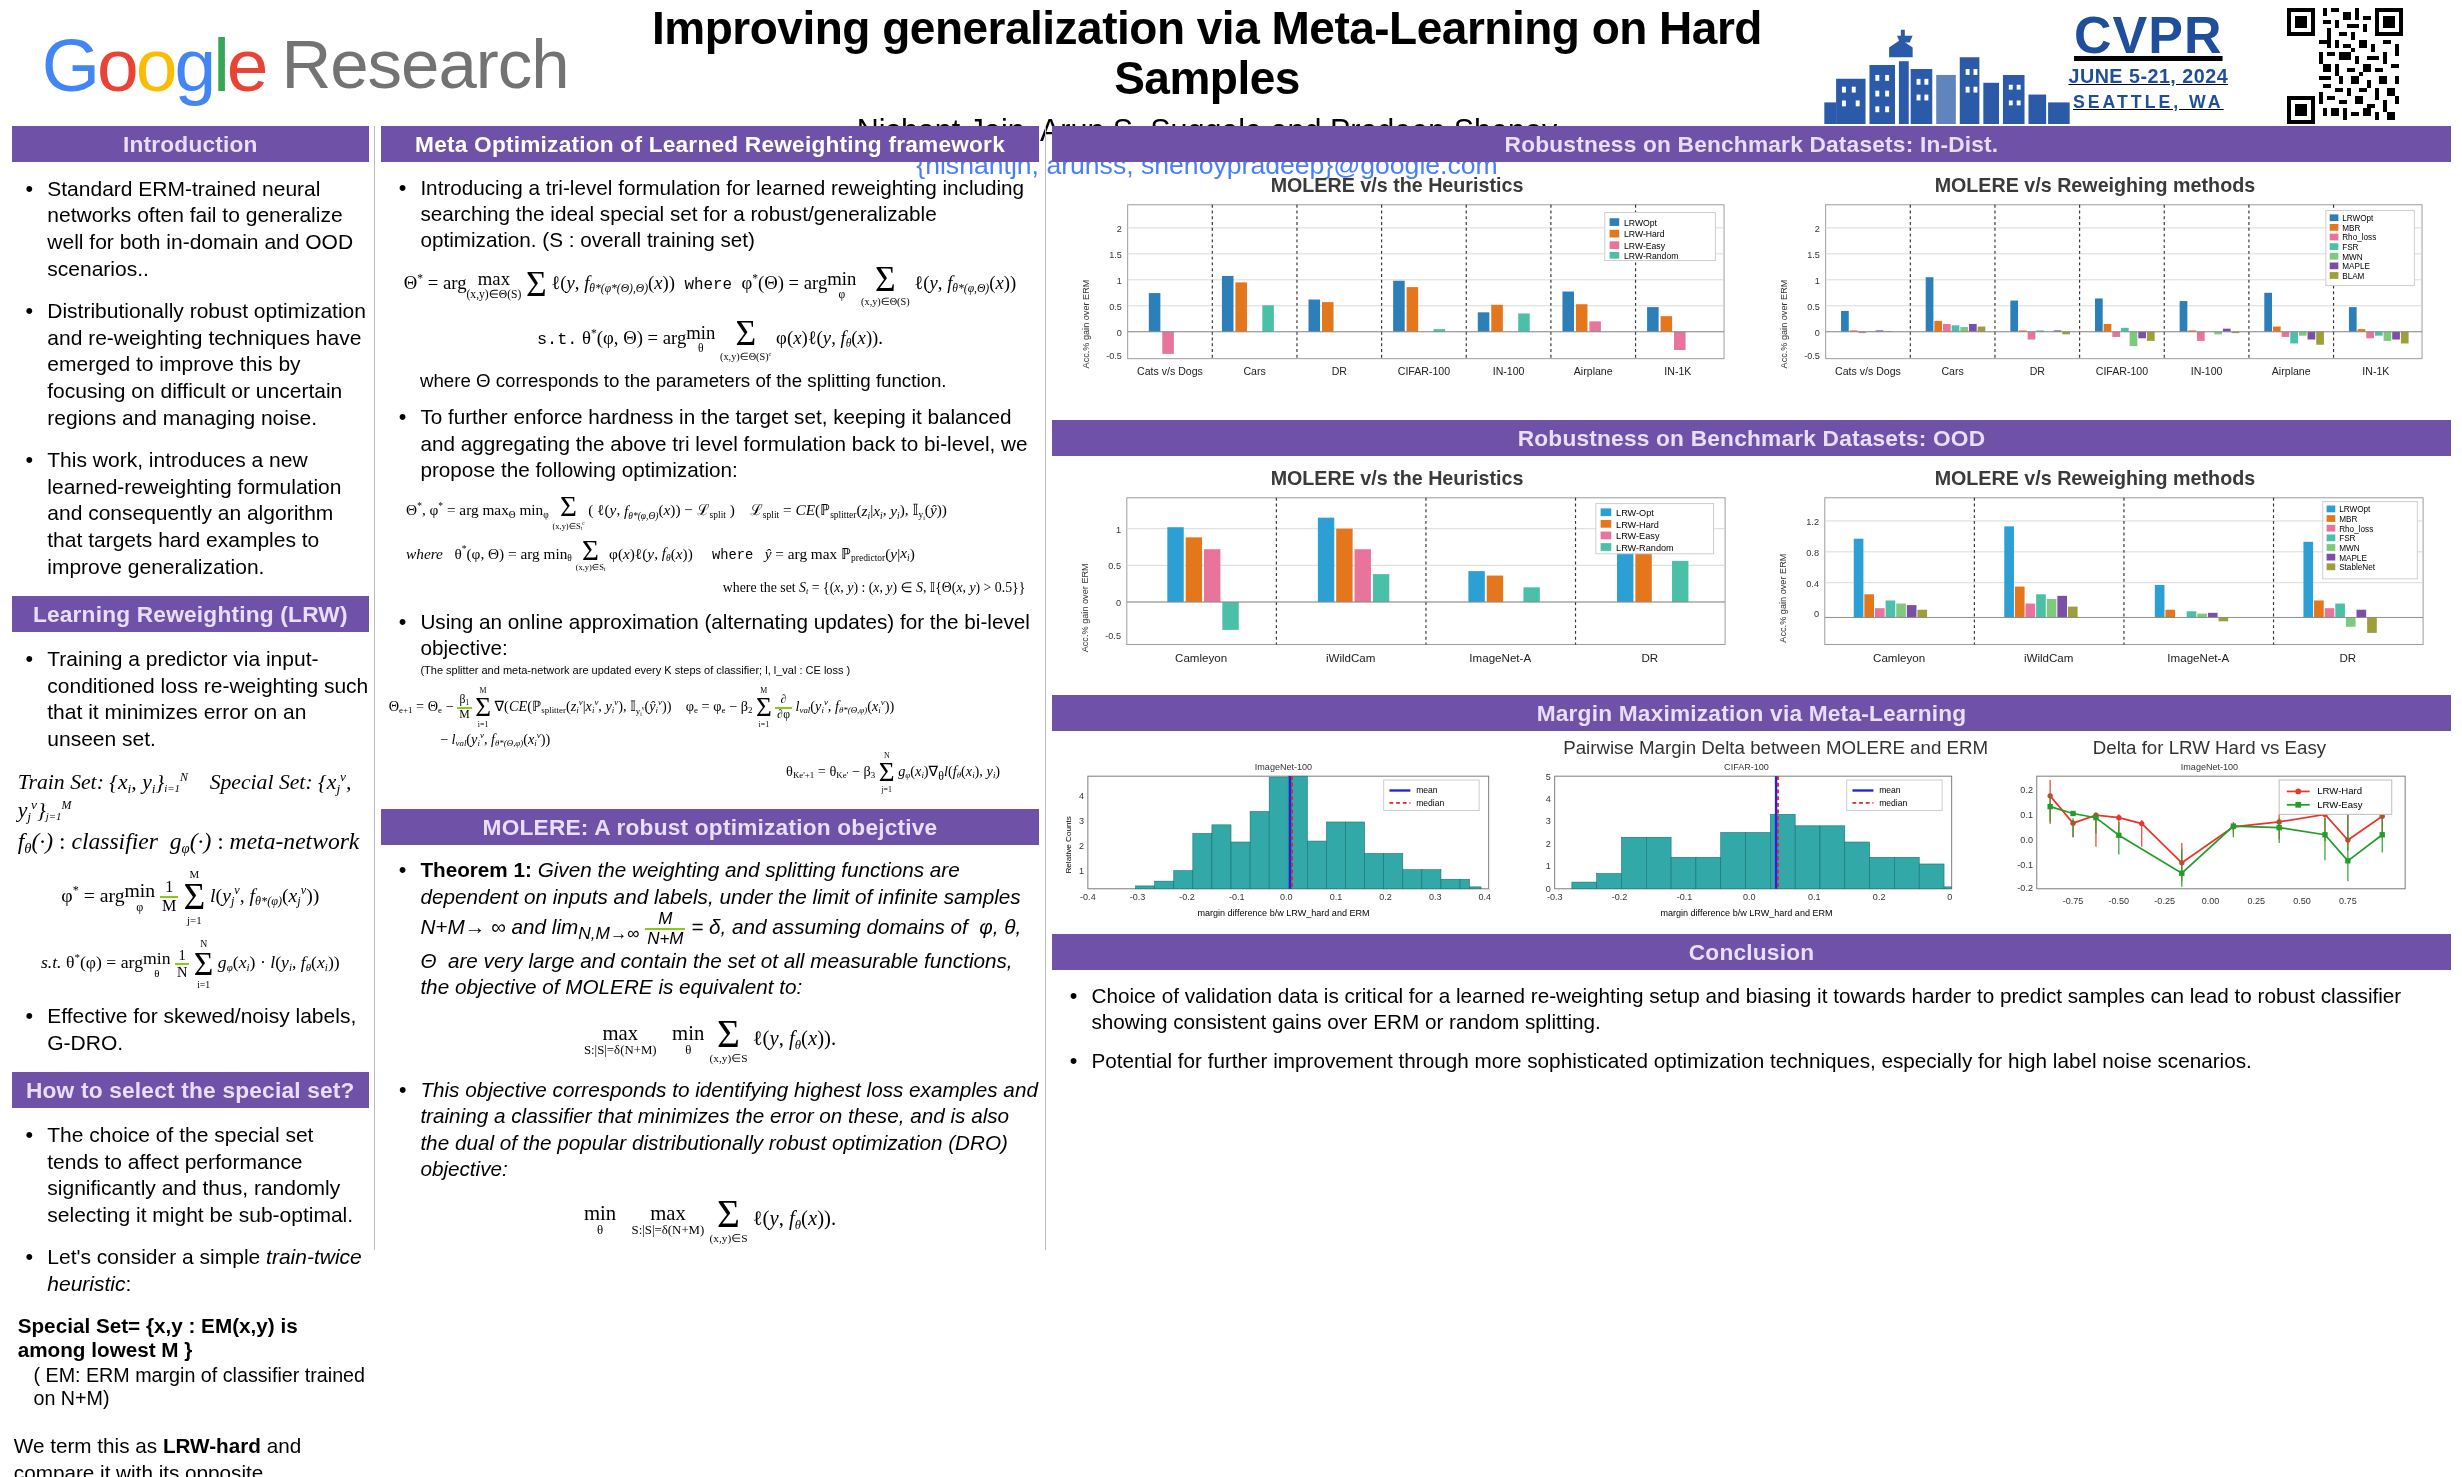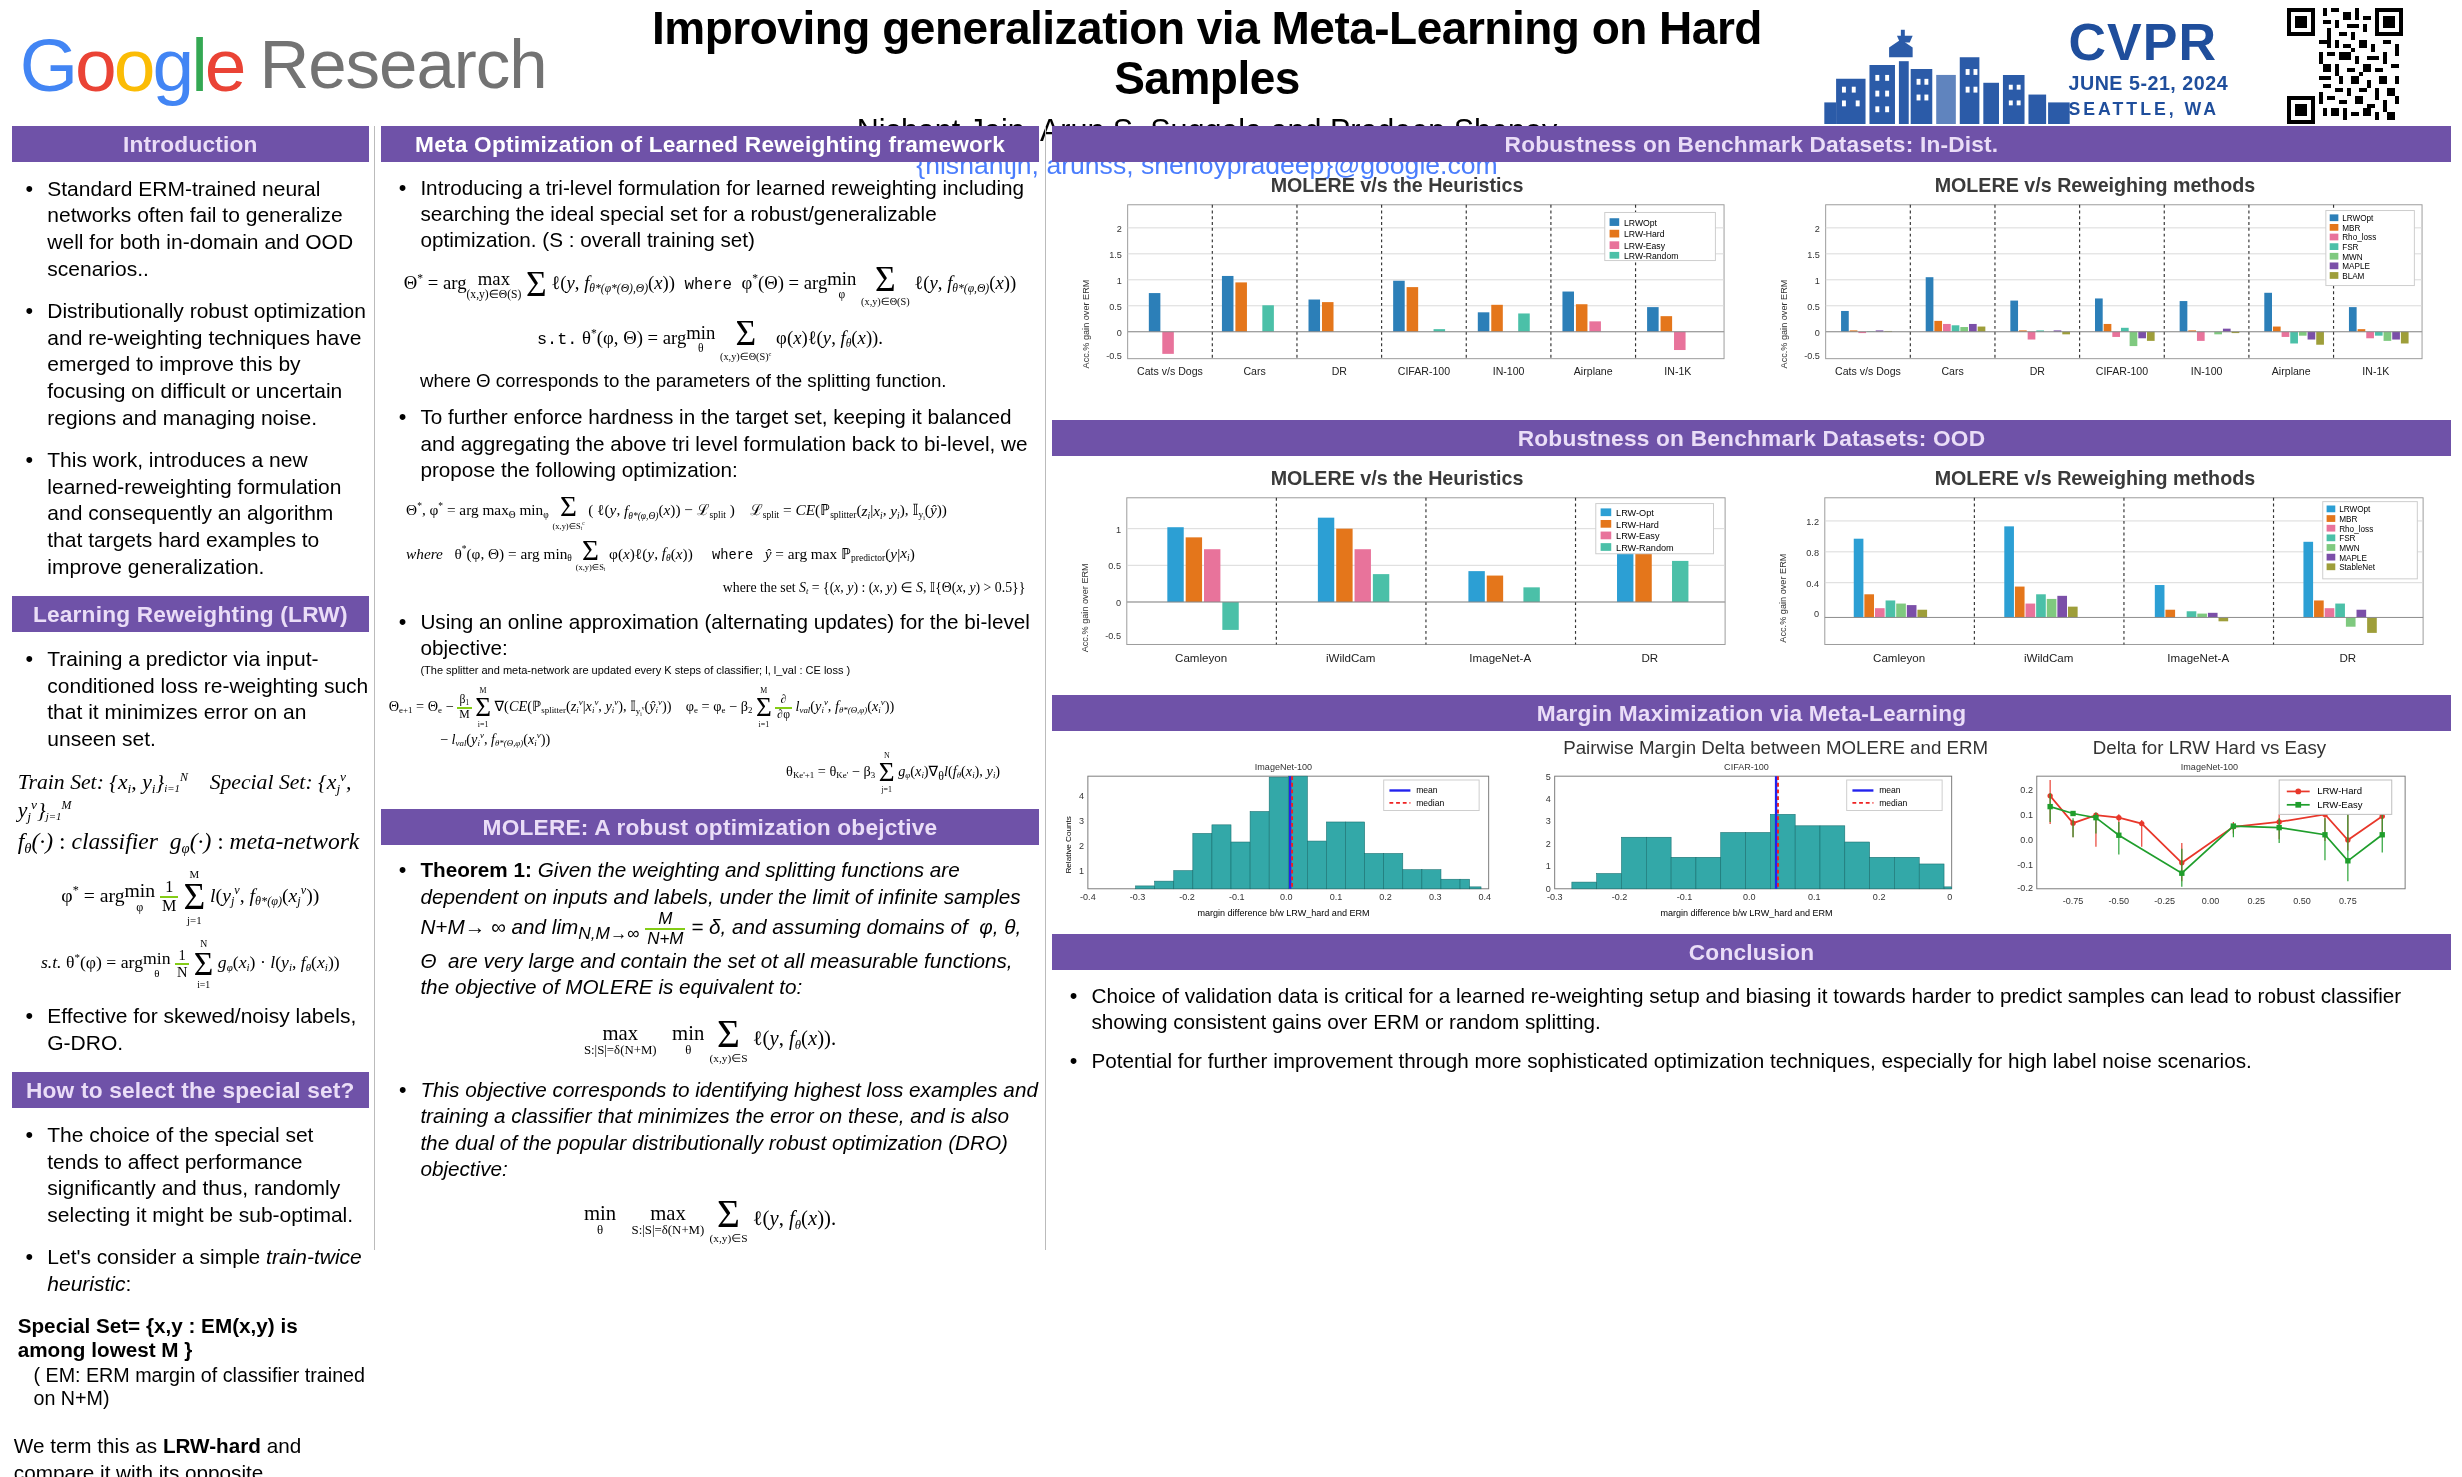--- a/index.html
+++ b/index.html
@@ -9,35 +9,35 @@
     font-family:"Liberation Sans", sans-serif;
     background:#ffffff;
     color:#000;
     overflow:hidden;
   }
   .poster { position:relative; width:2463px; height:1478px; background:#fff; }
 
   
   .header { position:absolute; left:0; top:0; width:2463px; height:189px; }
   .logo-box { position:absolute; left:19.7px; top:9.9px; width:571px; height:110px;
-    display:flex; align-items:center; }
+    display:flex; align-items:center; justify-content:center; }
   .glogo { font-size:75px; letter-spacing:-3px; font-family:"Liberation Sans", sans-serif; }
   .glogo span { font-weight:400; }
   .g-b { color:#4285F4; } .g-r { color:#EA4335; } .g-y { color:#FBBC05; }
   .g-g { color:#34A853; }
   .research { color:#737373; font-size:69px; margin-left:15.8px; letter-spacing:-1px;}
 
   .title-wrap { position:absolute; left:611px; top:3.9px; width:1192px; text-align:center; }
   .ptitle { font-size:46px; font-weight:bold; line-height:1.08; letter-spacing:-0.5px; }
   .pauthors { font-size:30.5px; margin-top:9.9px; }
   .pemail { font-size:26.6px; color:#4a7dfd; margin-top:2px; }
 
   .cvpr { position:absolute; left:1824px; top:5.9px; width:414px; height:118px; }
   .cvpr-sky { position:absolute; left:0; bottom:0; width:246px; height:106px; }
-  .cvpr-txt { position:absolute; right:9.9px; top:10px; text-align:left; }
+  .cvpr-txt { position:absolute; right:9.9px; top:3px; text-align:center;text-decoration:underline; }
   .cvpr-main { font-size:52px; font-weight:bold; color:#1F4E9C; letter-spacing:1px; line-height:1; }
   .cvpr-date { font-size:19.7px; font-weight:bold; color:#1F4E9C; letter-spacing:0.5px; margin-top:3.9px;}
   .cvpr-city { font-size:17.7px; font-weight:bold; color:#1F4E9C; letter-spacing:3px; margin-top:3.9px;}
   .qr { position:absolute; left:2248px; top:7.9px; width:193px; height:116px; }
 
   
   .col { position:absolute; top:126px; }
   .colL { left:11.8px;  width:357px; }
   .colM { left:374px; width:672px; border-left:1px solid #bbb; border-right:1px solid #bbb; padding:0 5.9px;}
   .colR { left:1052px; width:1399px; }

